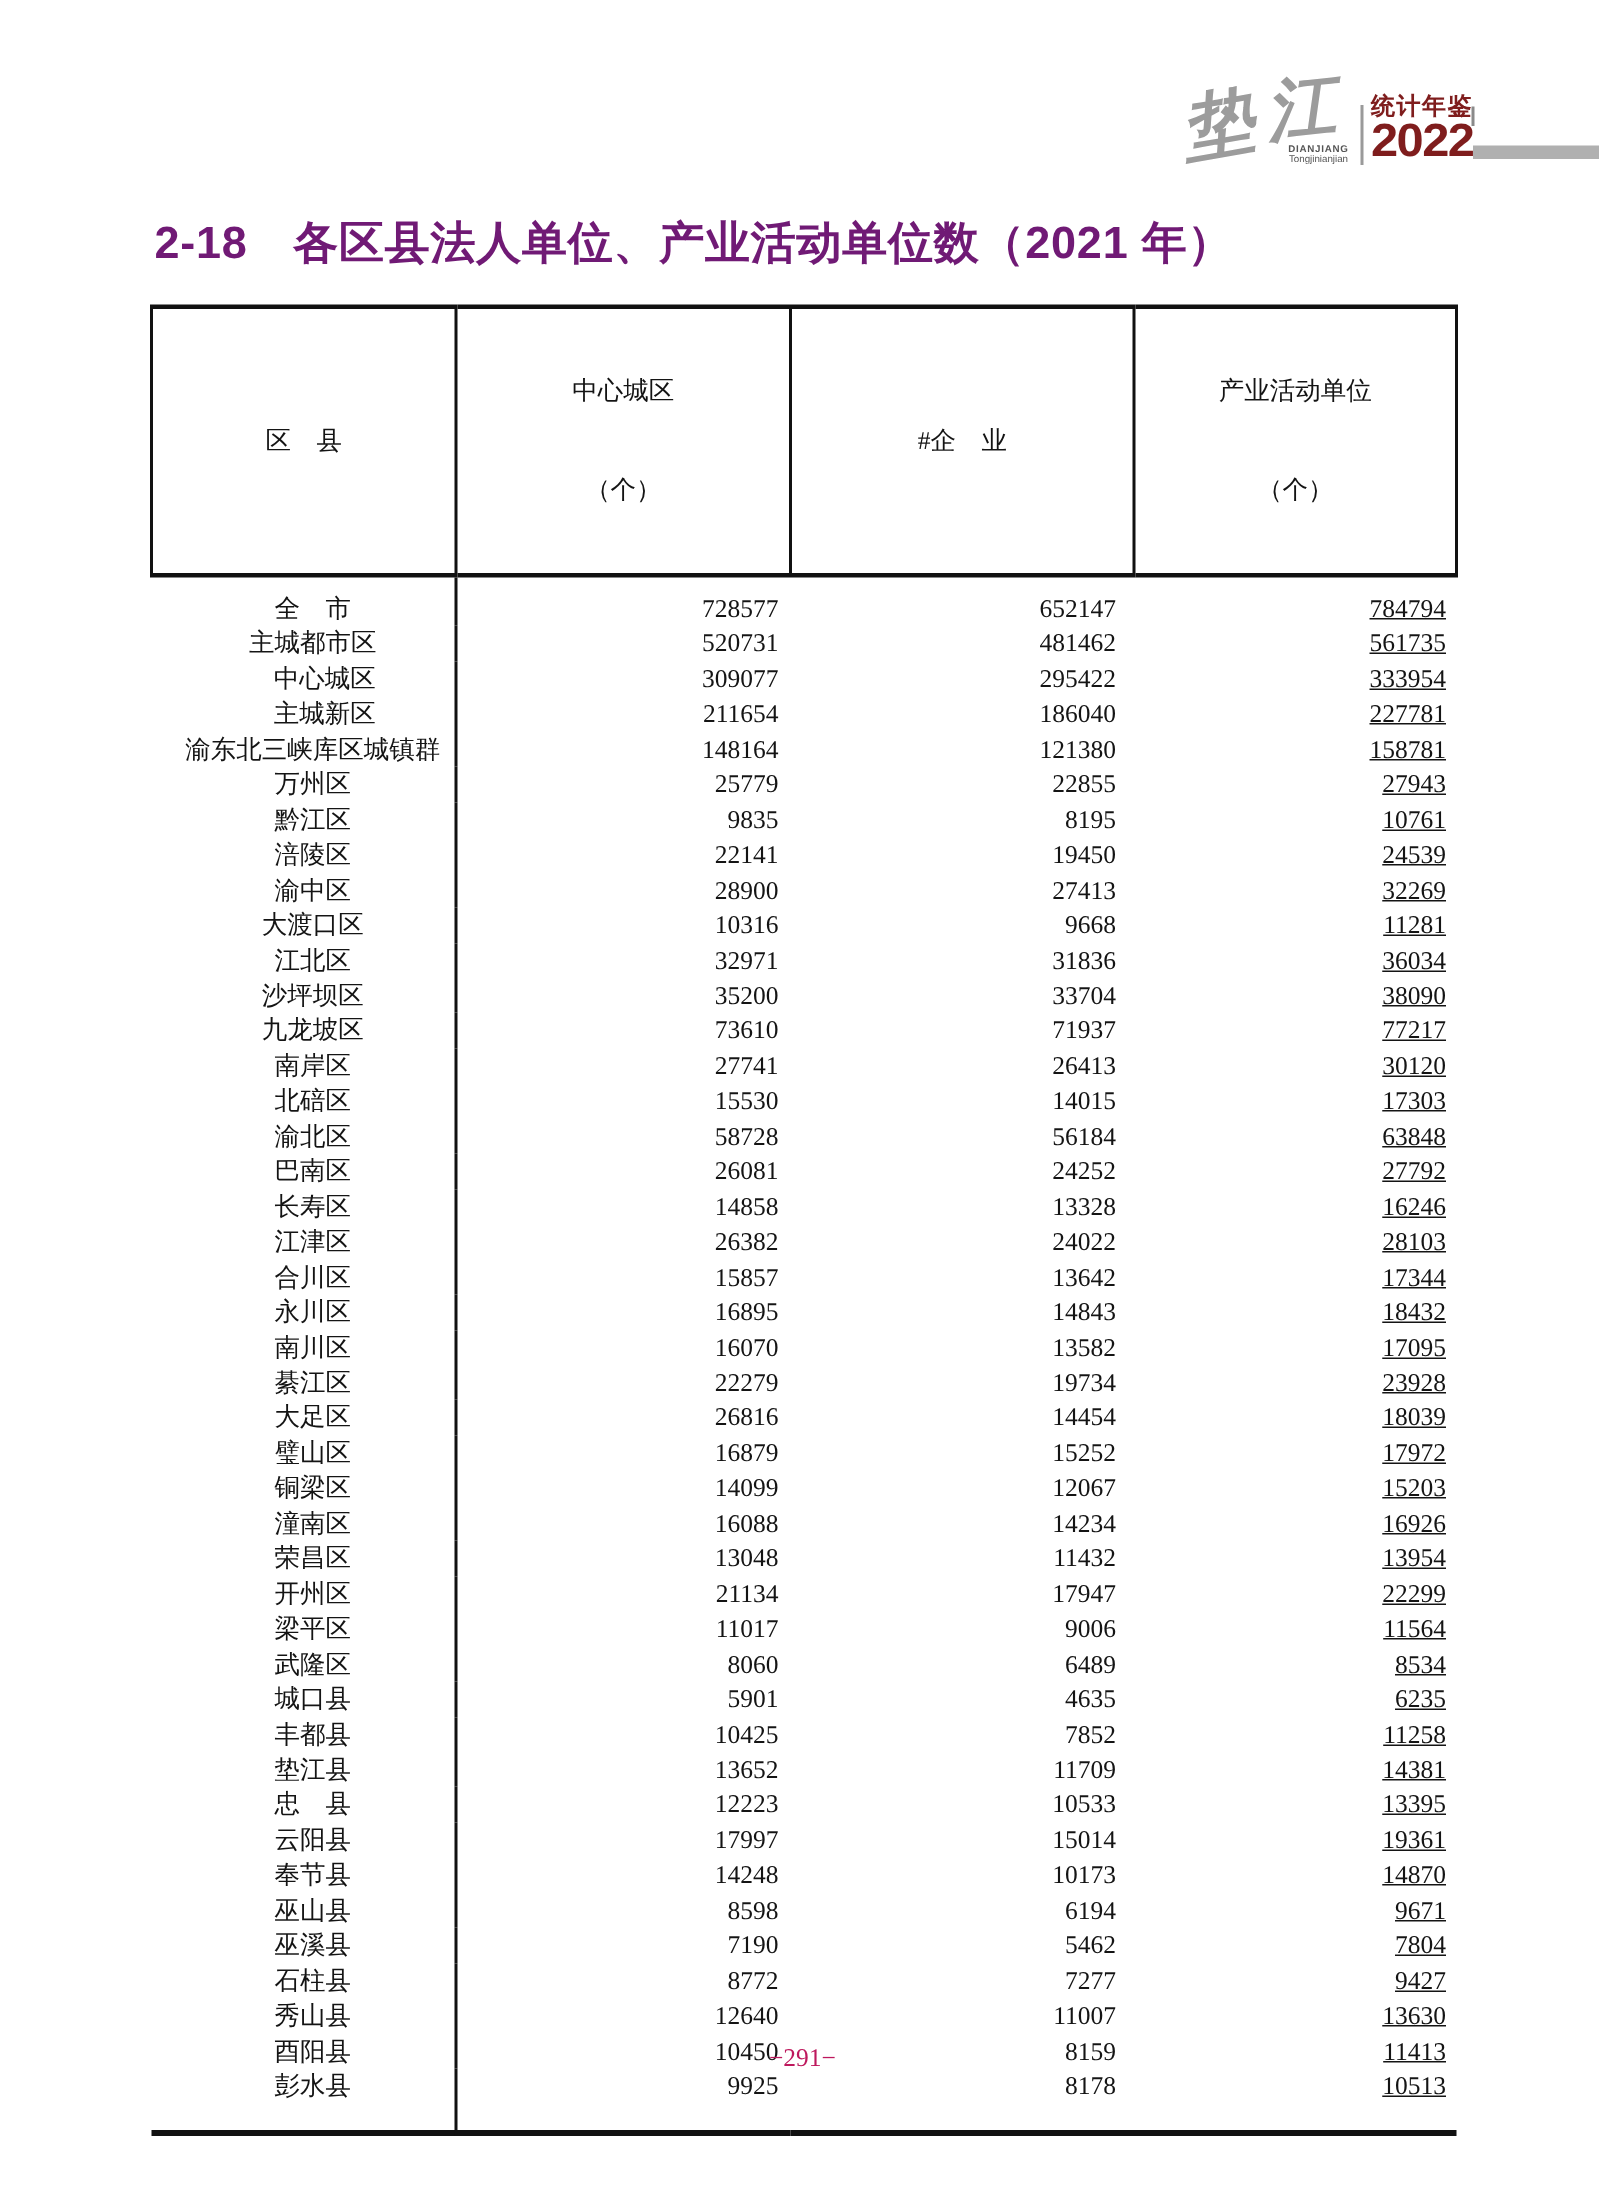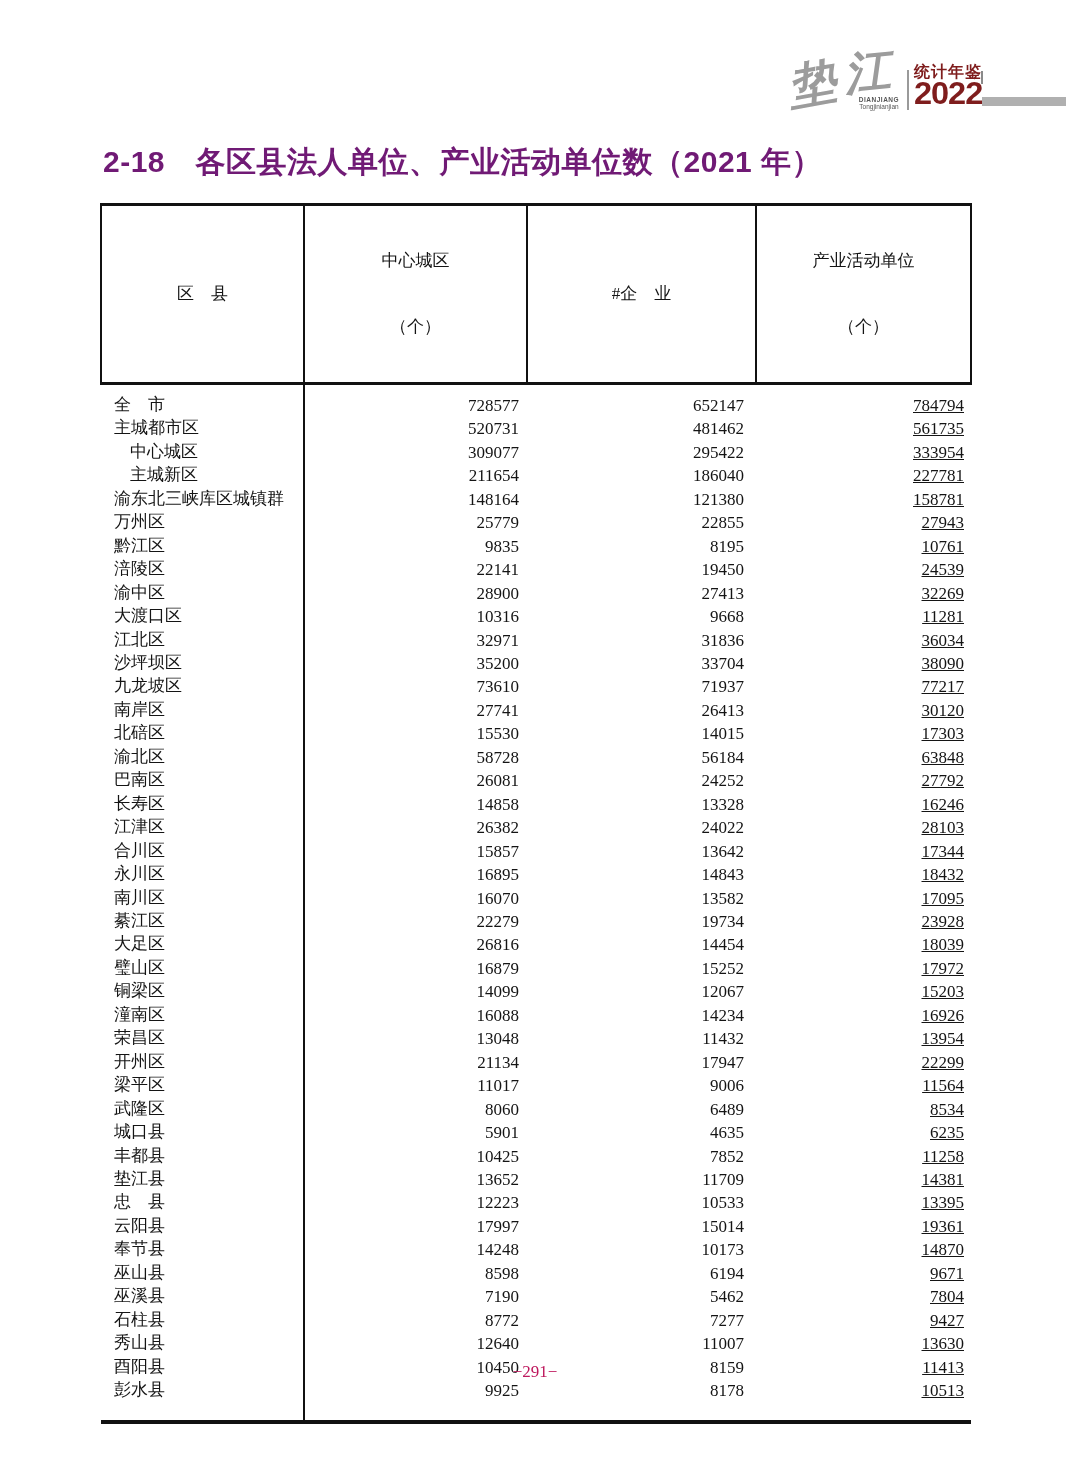--- a/index.html
+++ b/index.html
@@ -41,21 +41,21 @@
   col.c1{width:203px;} col.c2{width:223px;} col.c3{width:229px;} col.c4{width:215px;}
   thead th {
     border:2px solid #111; border-top:3px solid #111; border-bottom:3px solid #111;
     height:54px; font-weight:normal; font-size:17px; line-height:22px;
     text-align:center; vertical-align:middle; white-space:pre;
   }
   tbody td {
     height:23.45px; line-height:23.45px; font-size:17px; padding:0;
     white-space:pre; overflow:hidden;
   }
-  tbody td:nth-child(1){ text-align:left; padding-left:13px; border-right:2px solid #111;font-family:Liberation Mono, monospace; }
+  tbody td:nth-child(1){ text-align:center; padding-left:13px; border-right:2px solid #111; }
   tbody td:nth-child(2){ text-align:right; padding-right:8px;font-family:Liberation Serif, serif; }
   tbody td:nth-child(3){ text-align:right; padding-right:12px; }
   tbody td:nth-child(4){ text-align:right; padding-right:7px;text-decoration:underline; }
   tbody tr:first-child td { padding-top:9px; }
   tbody tr:last-child  td { padding-bottom:18px; }
   tbody td.indent { padding-left:29px; }
 
   
   .footer-page-number {
     position:absolute; left:100px; top:1362px; width:870px; text-align:center;

